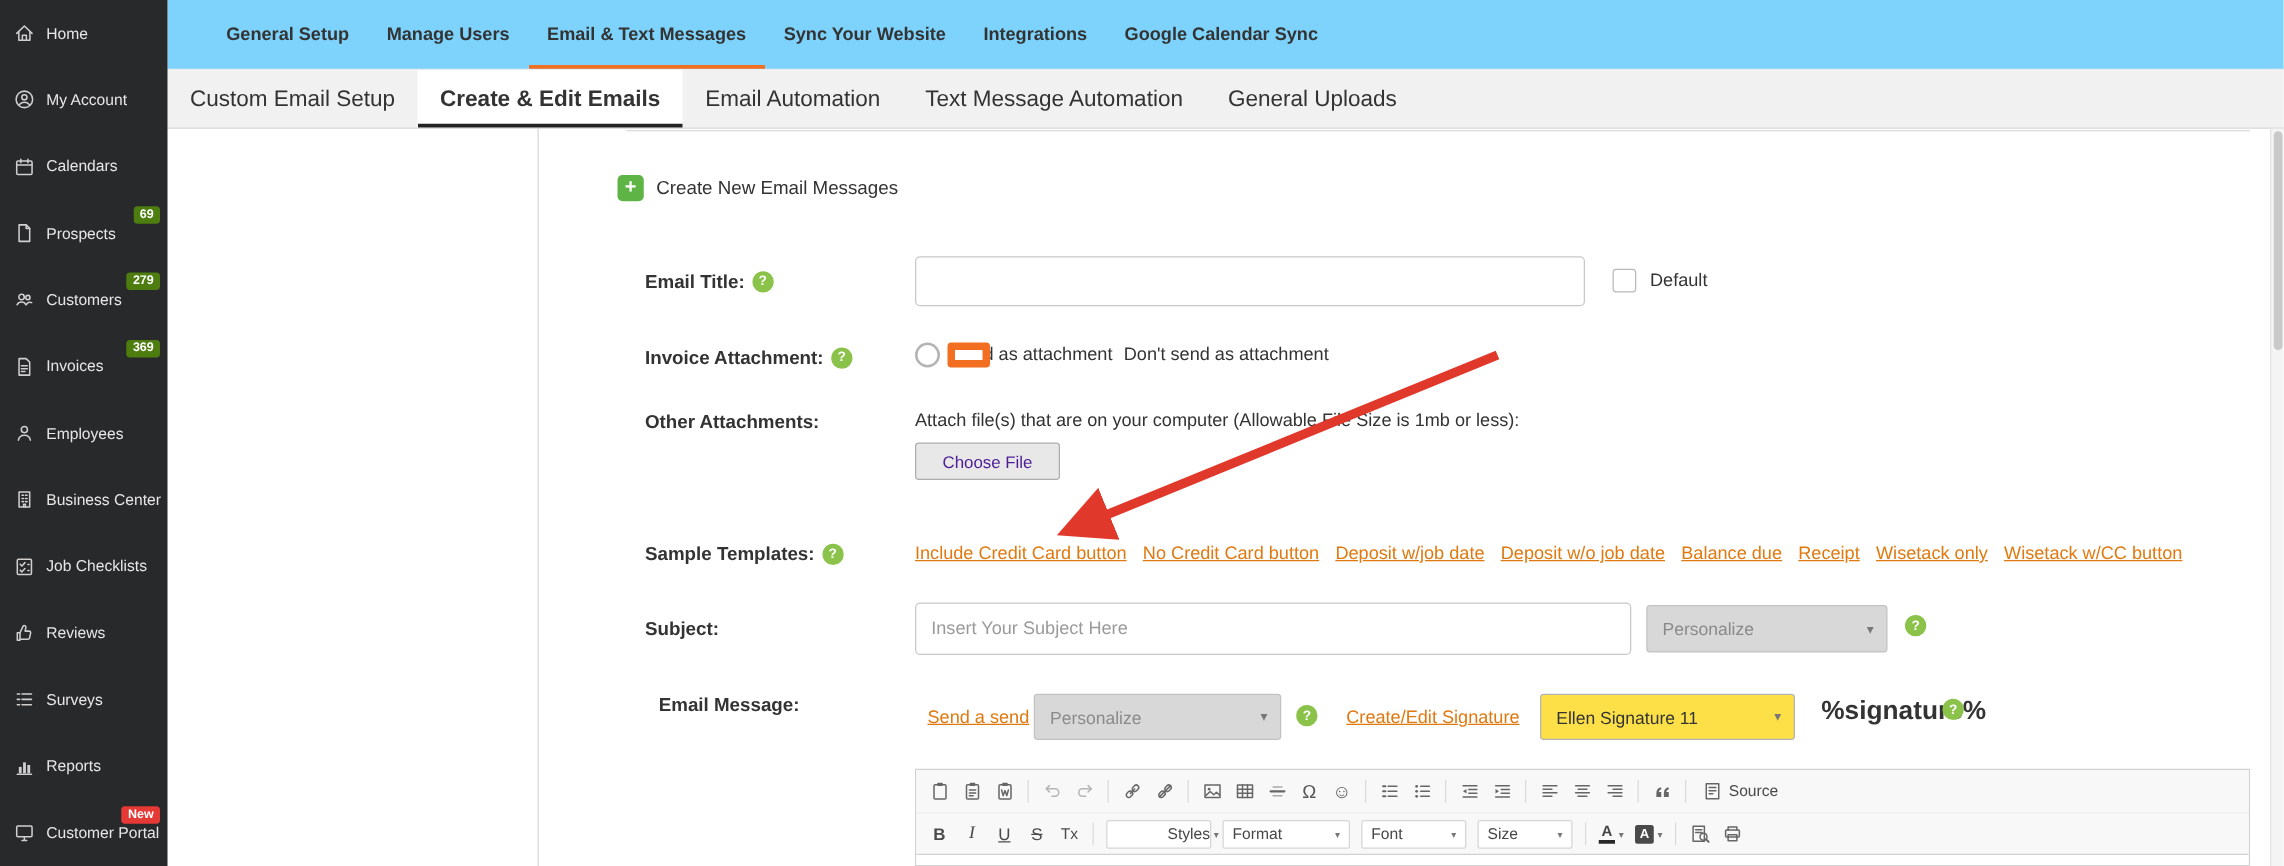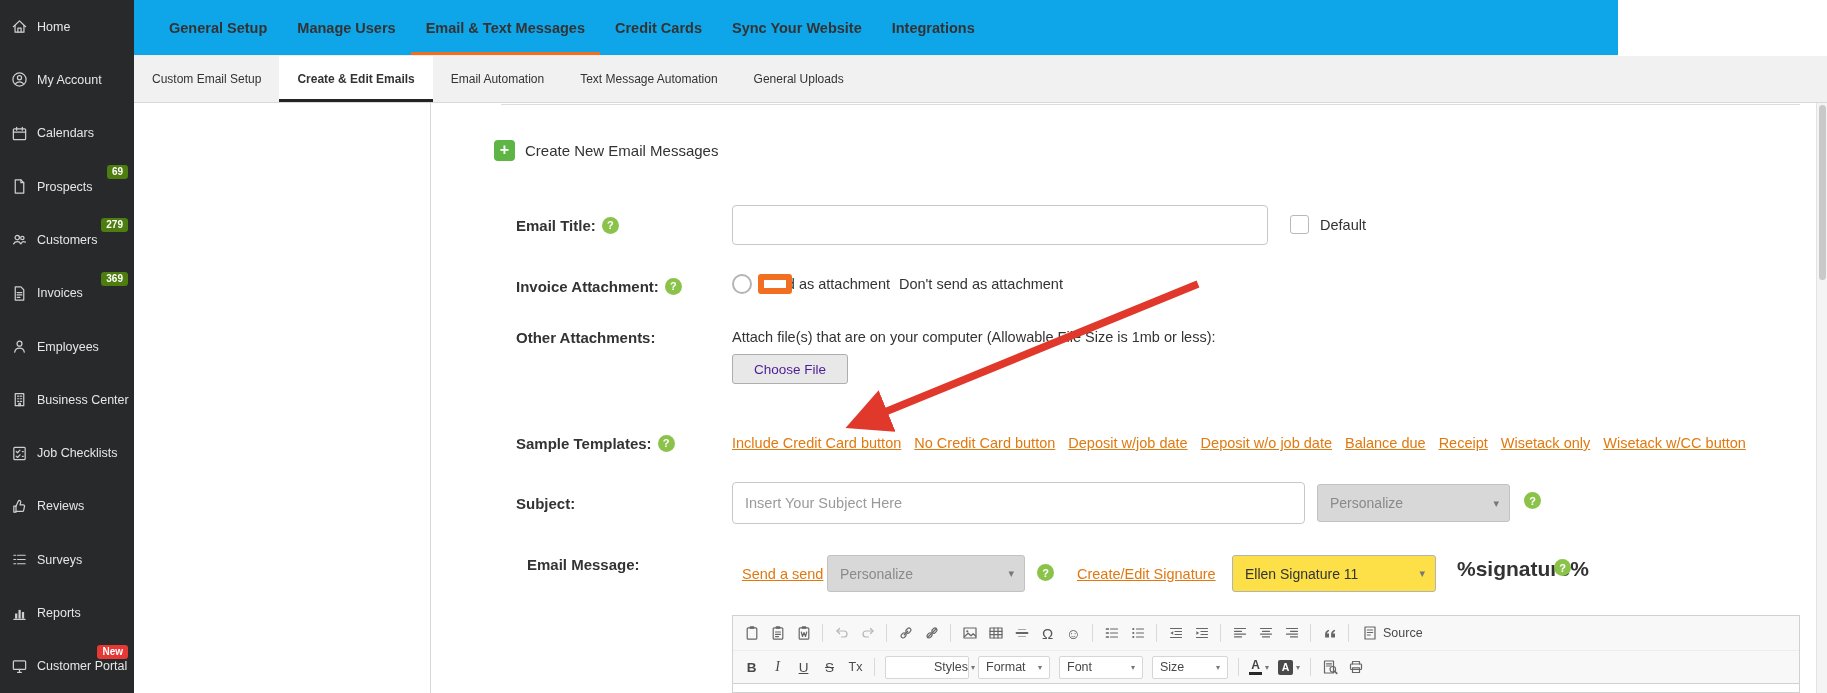--- a/index.html
+++ b/index.html
@@ -15,32 +15,32 @@
   .side-item { position:relative; flex:1; display:flex; align-items:center;
     gap:9px; padding-left:11px; color:#e6e6e6; font-size:12.5px; cursor:pointer; }
   .side-item svg { width:17px; height:17px; flex:none; stroke:#cfcfcf; fill:none;
     stroke-width:1.3; stroke-linecap:round; stroke-linejoin:round; }
   .side-item svg .f { fill:#cfcfcf; stroke:none; }
   .badge { position:absolute; top:5px; right:6px; background:#4d7c0f; color:#fff;
     font-size:10px; font-weight:bold; line-height:1; padding:2px 5px; border-radius:3px; }
   .badge.red { background:#e53935; }
 
   
-  .topnav { position:absolute; left:134px; top:0; width:1484px; height:56px;
-    background:#0ea5e9; border-bottom:1px solid #ececec; display:flex;
-    align-items:stretch; padding-left:20px; z-index:10; }
+  .topnav { position:absolute; left:134px; top:0; width:1693px; height:56px;
+    background:#7dd3fc; border-bottom:1px solid #ececec; display:flex;
+    align-items:stretch; padding-left:32px; z-index:10; }
   .nav-item { display:flex; align-items:center; padding:0 15px; font-size:14.5px;
     font-weight:600; color:#333; cursor:pointer; white-space:nowrap; }
   .nav-item.active { font-weight:700; box-shadow: inset 0 -3px 0 #f26f21; }
 
   
   .subnav { position:absolute; left:134px; top:56px; width:1693px; height:47px;
     background:#f1f1f1; border-bottom:1px solid #d9d9d9; display:flex;
     align-items:stretch; z-index:10; }
-  .sub-item { display:flex; align-items:center; padding:0 18px; font-size:12px;
+  .sub-item { display:flex; align-items:center; padding:0 18px; font-size:18px;
     color:#333; cursor:pointer; white-space:nowrap; }
   .sub-item.active { background:#fff; font-weight:700; box-shadow: inset 0 -3px 0 #232323; }
 
   
   .content { position:absolute; left:134px; top:103px; width:1693px; height:590px;
     background:#fff; }
   .left-panel { position:absolute; left:0; top:0; width:297px; height:590px;
     background:#fff; border-right:1px solid #d8d8d8; }
   .top-line { position:absolute; left:367px; top:1px; width:1299px; height:0;
     border-top:1px solid #dcdcdc; }
@@ -238,23 +238,23 @@
       </svg>
     <span>Customer Portal</span>
     <span class="badge red">New</span>
   </div>
 </nav>
 
 <div class="topnav">
   <div class="nav-item">General Setup</div>
   <div class="nav-item">Manage Users</div>
   <div class="nav-item active">Email &amp; Text Messages</div>
-  <div class="nav-item">Credit Cards</div>
   <div class="nav-item">Sync Your Website</div>
   <div class="nav-item">Integrations</div>
+  <div class="nav-item">Google Calendar Sync</div>
 </div>
 
 <div class="subnav">
   <div class="sub-item">Custom Email Setup</div>
   <div class="sub-item active">Create &amp; Edit Emails</div>
   <div class="sub-item">Email Automation</div>
   <div class="sub-item">Text Message Automation</div>
   <div class="sub-item">General Uploads</div>
 </div>
 
@@ -482,21 +482,21 @@
       <span class="tb bold-l">B</span>
       <span class="tb ital-l">I</span>
       <span class="tb und-l">U</span>
       <span class="tb str-l">S</span>
       <span class="tb rf-l">Tx</span>
       <span class="sep"></span>
       <span class="combo" style="width:84px;padding-left:48px;">
         <span>Styles</span>
           <span class="mini-chev">▾</span>
       </span>
-      <span class="combo" style="width:72px;">
+      <span class="combo" style="width:102px;">
         <span>Format</span>
           <span class="mini-chev">▾</span>
       </span>
       <span class="combo" style="width:84px;">
         <span>Font</span>
           <span class="mini-chev">▾</span>
       </span>
       <span class="combo" style="width:76px;">
         <span>Size</span>
           <span class="mini-chev">▾</span>

